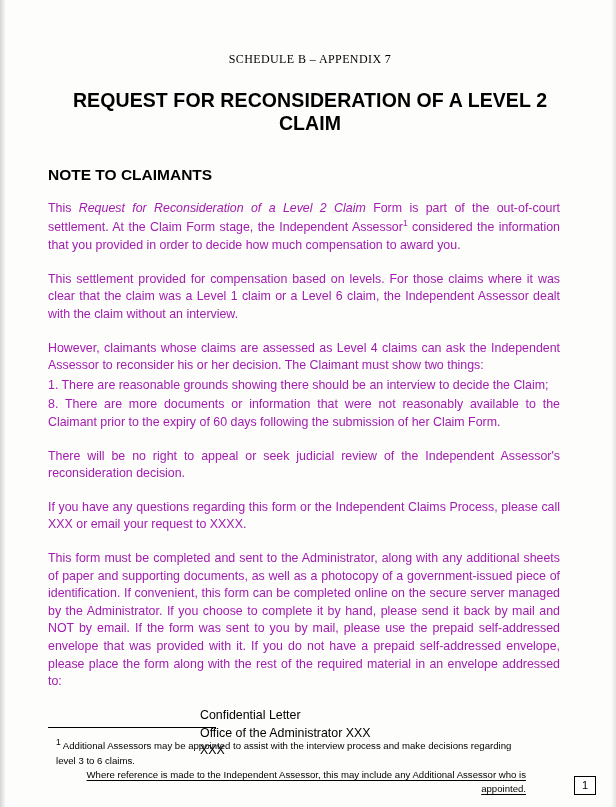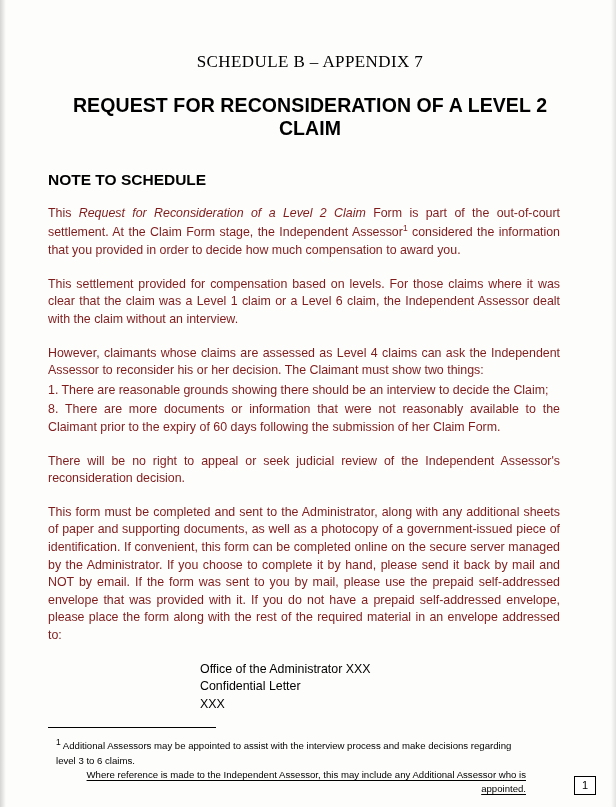--- a/index.html
+++ b/index.html
@@ -27,21 +27,21 @@
     background: #fdfdfc;
   }
   .content {
     position: absolute;
     left: 48px;
     top: 52px;
     width: 524px;
   }
   .schedule {
     text-align: center;
-    font-size: 17px;
+    font-size: 12px;
     letter-spacing: 0.4px;
     font-family: "Liberation Serif", serif;
     color: #000;
     margin-bottom: 22px;
   }
   .main-title {
     text-align: center;
     font-size: 19.5px;
     font-weight: bold;
     letter-spacing: 0.1px;
@@ -51,21 +51,21 @@
   }
   .section-head {
     font-size: 15.5px;
     font-weight: bold;
     color: #000;
     margin-bottom: 16px;
   }
   p.para {
     font-size: 12.4px;
     line-height: 1.42;
-    color: #7f1d1d;
+    color: #a21caf;
     margin: 0 12px 16px 0;
     text-align: justify;
   }
   p.para.tight {
     margin-bottom: 2px;
   }
   p.bold {
     font-weight: bold;
   }
   .italic { font-style: italic; }
@@ -139,39 +139,40 @@
 
 <div class="page">
   <div class="sheet"></div>
 
   <div class="content">
 
     <div class="schedule">SCHEDULE B – APPENDIX 7</div>
 
     <div class="main-title">REQUEST FOR RECONSIDERATION OF A LEVEL 2 CLAIM</div>
 
-    <div class="section-head">NOTE TO SCHEDULE</div>
+    <div class="section-head">NOTE TO CLAIMANTS</div>
 
     <p class="para"><span>This </span><span class="italic">Request for Reconsideration of a Level 2 Claim</span><span> Form is part of the out-of-court settlement. At the Claim Form stage, the Independent Assessor</span><span class="sup">1</span><span> considered the information that you provided in order to decide how much compensation to award you.</span></p>
 
     <p class="para">This settlement provided for compensation based on levels. For those claims where it was clear that the claim was a Level 1 claim or a Level 6 claim, the Independent Assessor dealt with the claim without an interview.</p>
 
     <p class="para tight">However, claimants whose claims are assessed as Level 4 claims can ask the Independent Assessor to reconsider his or her decision. The Claimant must show two things:</p>
     <p class="para tight">1. There are reasonable grounds showing there should be an interview to decide the Claim;</p>
     <p class="para">8. There are more documents or information that were not reasonably available to the Claimant prior to the expiry of 60 days following the submission of her Claim Form.</p>
 
 
     <p class="para">There will be no right to appeal or seek judicial review of the Independent Assessor's reconsideration decision.</p>
 
+    <p class="para">If you have any questions regarding this form or the Independent Claims Process, please call XXX or email your request to XXXX.</p>
 
     <p class="para"><span>This form must be completed and sent to the Administrator, along with any additional sheets of paper and supporting documents, as well as a photocopy of a government-issued piece of identification. If convenient, this form can be completed online on the secure server managed by the Administrator. If you choose to complete it by hand, please send it back by mail and </span><span class="bold">NOT</span><span> by email. If the form was sent to you by mail, please use the prepaid self-addressed envelope that was provided with it. If you do not have a prepaid self-addressed envelope, please place the form along with the rest of the required material in an envelope addressed to:</span></p>
 
     <div class="addr-block">
+      <div>Confidential Letter</div>
       <div>Office of the Administrator XXX</div>
-      <div>Confidential Letter</div>
       <div>XXX</div>
     </div>
 
   </div>
 
   <div class="footnote-rule"></div>
 
   <div class="footnotes">
     <span class="fn-line"><span class="sup">1</span><span> Additional Assessors may be appointed to assist with the interview process and make decisions regarding level 3 to 6 claims.</span></span>
     <span class="fn-line underline">Where reference is made to the Independent Assessor, this may include any Additional Assessor who is appointed.</span>

